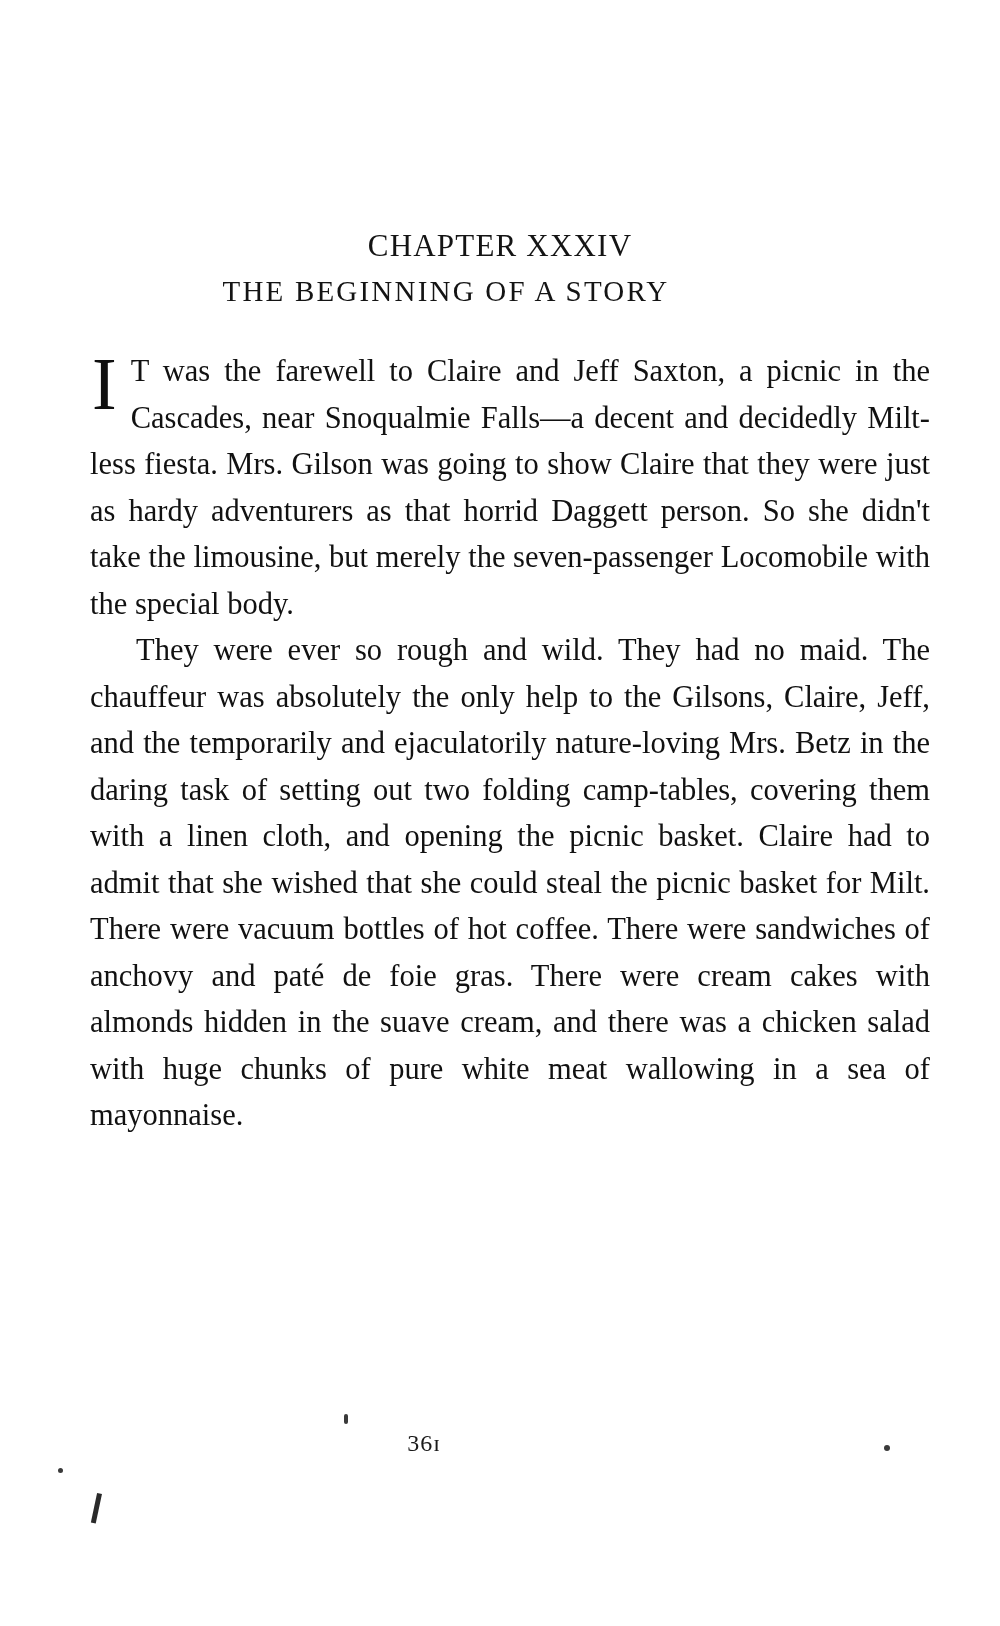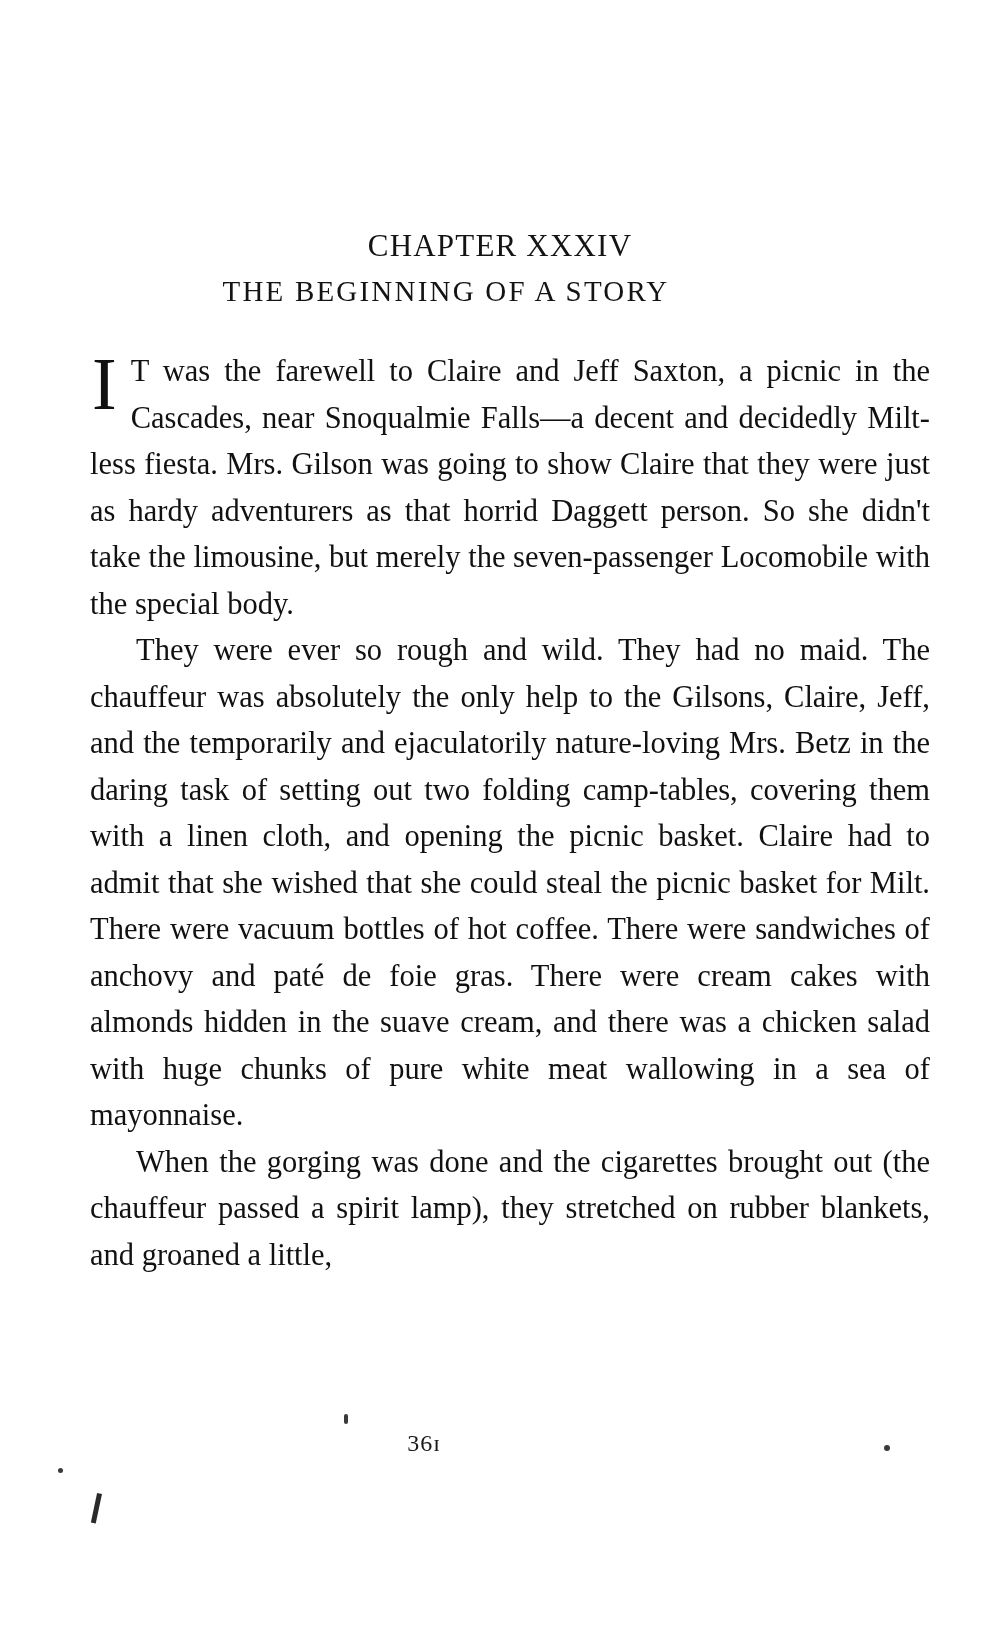--- a/index.html
+++ b/index.html
@@ -112,23 +112,20 @@
   <div class="body-text">
 
     <p class="first">
       <span class="dropcap">I</span><span>T was the farewell to Claire and Jeff Saxton, a picnic in the Cascades, near Snoqualmie Falls—a decent and decidedly Milt-less fiesta.  Mrs. Gilson was going to show Claire that they were just as hardy adventurers as that horrid Daggett person.  So she didn't take the limousine, but merely the seven-passenger Locomobile with the special body.</span>
     </p>
 
     <p>
       <span>They were ever so rough and wild.  They had no maid.  The chauffeur was absolutely the only help to the Gilsons, Claire, Jeff, and the temporarily and ejaculatorily nature-loving Mrs. Betz in the daring task of setting out two folding camp-tables, covering them with a linen cloth, and opening the picnic basket. Claire had to admit that she wished that she could steal the picnic basket for Milt.  There were vacuum bottles of hot coffee.  There were sandwiches of anchovy and </span><span class="ital">paté de foie gras.</span><span>  There were cream cakes with almonds hidden in the suave cream, and there was a chicken salad with huge chunks of pure white meat wallowing in a sea of mayonnaise.</span>
     </p>
 
-    <p>
-      <span>When the gorging was done and the cigarettes brought out (the chauffeur passed a spirit lamp), they stretched on rubber blankets, and groaned a little,</span>
-    </p>
 
   </div>
 
   <div class="folio">36ɪ</div>
 
   <div class="speck speck-a"></div>
   <div class="speck speck-b"></div>
   <div class="speck speck-c"></div>
   <div class="mark-hook">❙</div>
 

